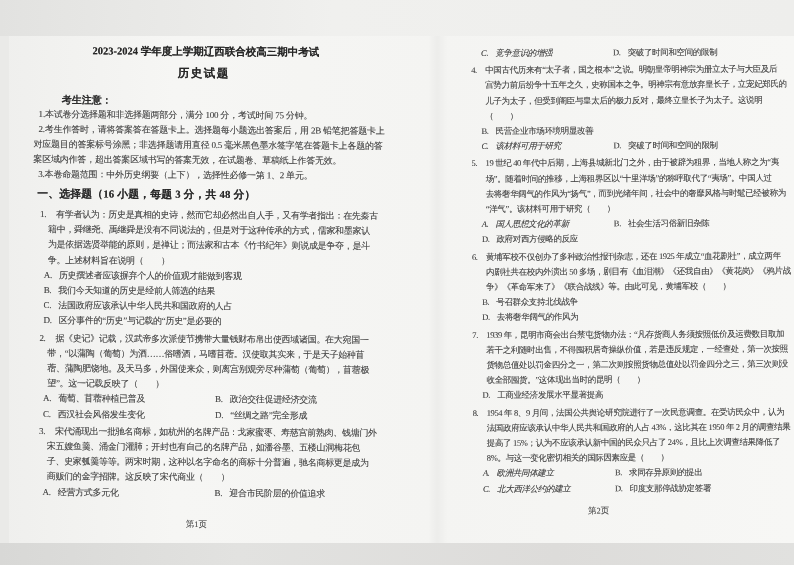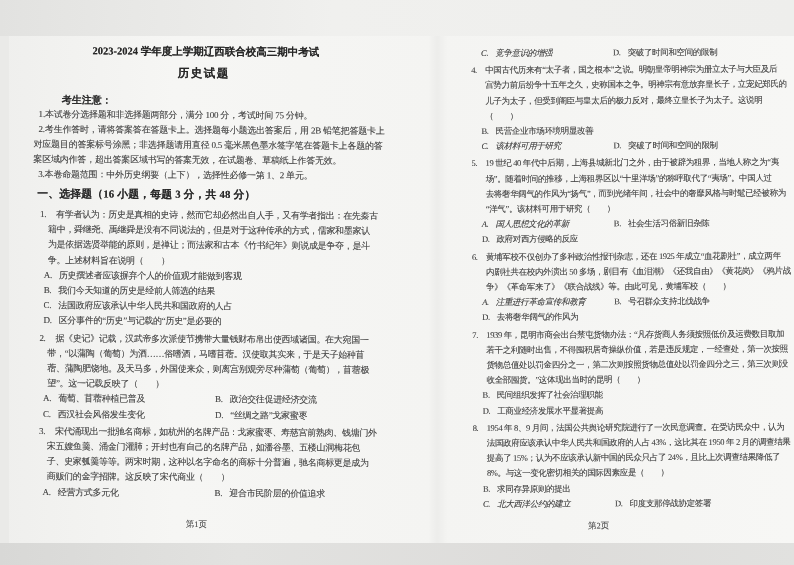--- a/index.html
+++ b/index.html
@@ -101,21 +101,21 @@
           <div class="q-line q-first"><span class="q-num">2.</span><span class="q-text">据《史记》记载，汉武帝多次派使节携带大量钱财布帛出使西域诸国。在大宛国一</span></div>
           <div class="q-line q-cont">带，“以蒲陶（葡萄）为酒……俗嗜酒，马嗜苜蓿。汉使取其实来，于是天子始种苜</div>
           <div class="q-line q-cont">蓿、蒲陶肥饶地。及天马多，外国使来众，则离宫别观旁尽种蒲萄（葡萄），苜蓿极</div>
           <div class="q-line q-cont">望”。这一记载反映了（　　）</div>
           <div class="opt-row">
             <span class="opt opt-first"><span class="opt-lbl">A.</span><span class="opt-text">葡萄、苜蓿种植已普及</span></span>
             <span class="opt"><span class="opt-lbl">B.</span><span class="opt-text">政治交往促进经济交流</span></span>
           </div>
           <div class="opt-row">
             <span class="opt opt-first"><span class="opt-lbl">C.</span><span class="opt-text">西汉社会风俗发生变化</span></span>
-            <span class="opt"><span class="opt-lbl">D.</span><span class="opt-text">“丝绸之路”戈家蜜枣</span></span>
+            <span class="opt"><span class="opt-lbl">D.</span><span class="opt-text">“丝绸之路”完全形成</span></span>
           </div>
         </div>
         <div class="question">
           <div class="q-line q-first"><span class="q-num">3.</span><span class="q-text">宋代涌现出一批驰名商标，如杭州的名牌产品：戈家蜜枣、寿慈宫前熟肉、钱塘门外</span></div>
           <div class="q-line q-cont">宋五嫂鱼羹、涌金门灌肺；开封也有自己的名牌产品，如潘谷墨、五楼山洞梅花包</div>
           <div class="q-line q-cont">子、史家瓠羹等等。两宋时期，这种以名字命名的商标十分普遍，驰名商标更是成为</div>
           <div class="q-line q-cont">商贩们的金字招牌。这反映了宋代商业（　　）</div>
           <div class="opt-row">
             <span class="opt opt-first"><span class="opt-lbl">A.</span><span class="opt-text">经营方式多元化</span></span>
             <span class="opt"><span class="opt-lbl">B.</span><span class="opt-text">迎合市民阶层的价值追求</span></span>
@@ -157,45 +157,44 @@
           </div>
           <div class="opt-row">
             <span class="opt"><span class="opt-lbl">D.</span><span class="opt-text">政府对西方侵略的反应</span></span>
           </div>
         </div>
         <div class="question">
           <div class="q-line q-first"><span class="q-num">6.</span><span class="q-text">黄埔军校不仅创办了多种政治性报刊杂志，还在 1925 年成立“血花剧社”，成立两年</span></div>
           <div class="q-line q-cont">内剧社共在校内外演出 50 多场，剧目有《血泪潮》《还我自由》《黄花岗》《鸦片战</div>
           <div class="q-line q-cont">争》《革命军来了》《联合战线》等。由此可见，黄埔军校（　　）</div>
           <div class="opt-row">
-            <span class="opt opt-first"><span class="opt-lbl">A.</span><span class="opt-text">注重进行革命宣传和教育</span></span>
             <span class="opt"><span class="opt-lbl">B.</span><span class="opt-text">号召群众支持北伐战争</span></span>
           </div>
           <div class="opt-row">
             <span class="opt"><span class="opt-lbl">D.</span><span class="opt-text">去将奢华阔气的作风为</span></span>
           </div>
         </div>
         <div class="question">
           <div class="q-line q-first"><span class="q-num">7.</span><span class="q-text">1939 年，昆明市商会出台禁屯货物办法：“凡存货商人务须按照低价及运费数目取加</span></div>
           <div class="q-line q-cont">若干之利随时出售，不得囤积居奇操纵价值，若是违反规定，一经查处，第一次按照</div>
           <div class="q-line q-cont">货物总值处以罚金四分之一，第二次则按照货物总值处以罚金四分之三，第三次则没</div>
           <div class="q-line q-cont">收全部囤货。”这体现出当时的昆明（　　）</div>
           <div class="opt-row">
-            <span class="opt"><span class="opt-lbl">B.</span><span class="opt-text">民间组织发挥了社会治理职能</span></span>
           </div>
           <div class="opt-row">
             <span class="opt"><span class="opt-lbl">D.</span><span class="opt-text">工商业经济发展水平显著提高</span></span>
           </div>
         </div>
         <div class="question">
           <div class="q-line q-first"><span class="q-num">8.</span><span class="q-text">1954 年 8、9 月间，法国公共舆论研究院进行了一次民意调查。在受访民众中，认为</span></div>
           <div class="q-line q-cont">法国政府应该承认中华人民共和国政府的人占 43%，这比其在 1950 年 2 月的调查结果</div>
           <div class="q-line q-cont">提高了 15%；认为不应该承认新中国的民众只占了 24%，且比上次调查结果降低了</div>
           <div class="q-line q-cont">8%。与这一变化密切相关的国际因素应是（　　）</div>
           <div class="opt-row">
+            <span class="opt opt-first"><span class="opt-lbl">A.</span><span class="opt-text">欧洲共同体建立</span></span>
             <span class="opt"><span class="opt-lbl">B.</span><span class="opt-text">求同存异原则的提出</span></span>
           </div>
           <div class="opt-row">
             <span class="opt opt-first"><span class="opt-lbl">C.</span><span class="opt-text">北大西洋公约的建立</span></span>
             <span class="opt"><span class="opt-lbl">D.</span><span class="opt-text">印度支那停战协定签署</span></span>
           </div>
         </div>
       </div>
     <div class="footer">第2页</div>
   </div>

